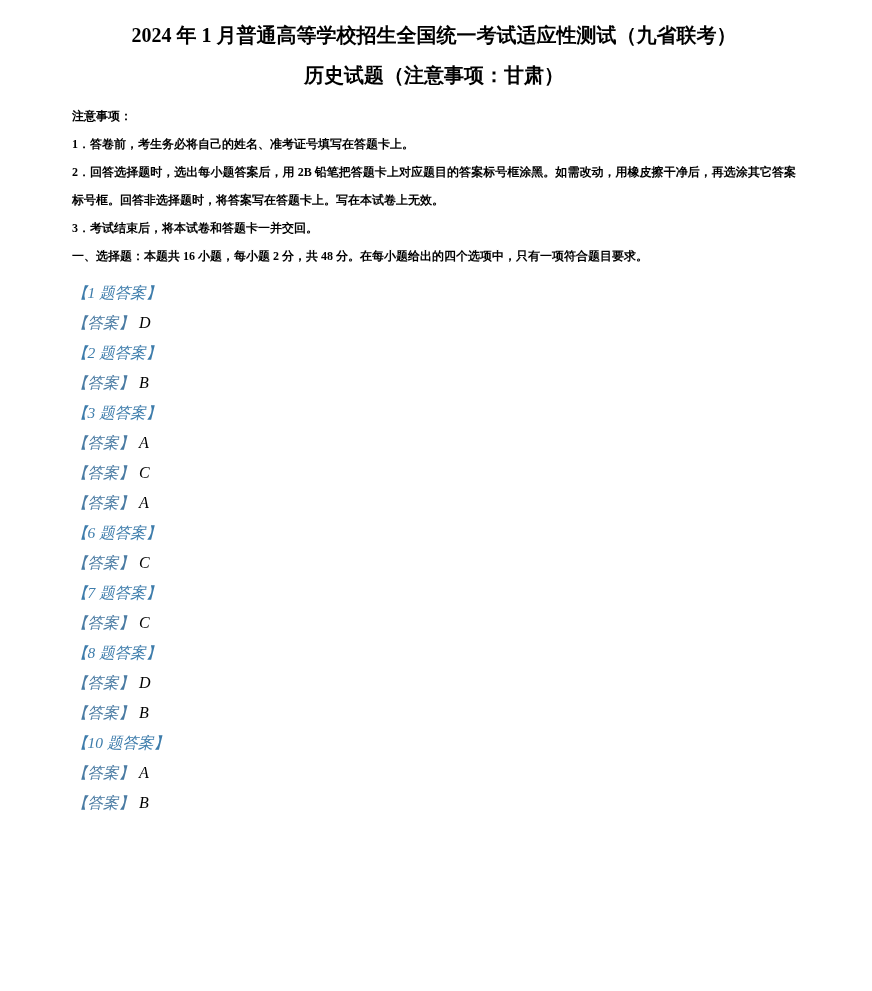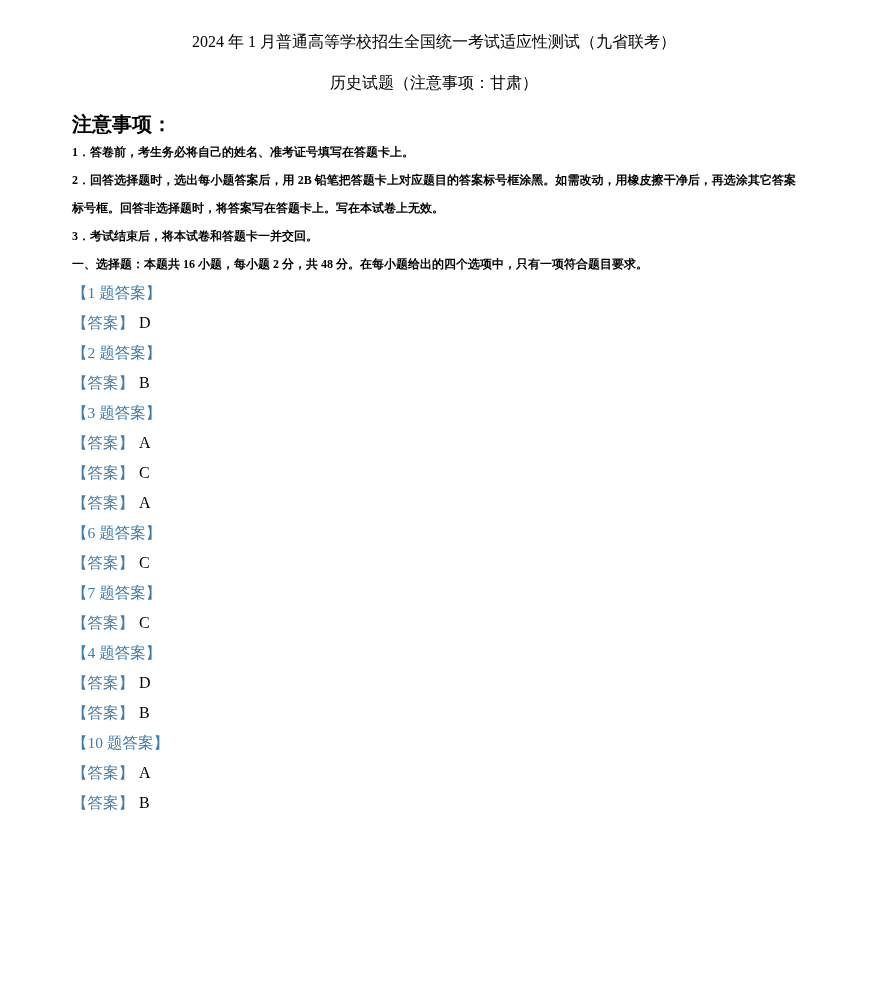--- a/index.html
+++ b/index.html
@@ -15,41 +15,43 @@
   }
   .page {
     box-sizing: border-box;
     width: 872px;
     min-height: 991px;
     padding: 16px 76px 18px 72px;
     background: #ffffff;
   }
   .title {
     text-align: center;
-    font-weight: normal;
-    font-size: 16px;
+    font-weight: bold;
+    font-size: 20px;
     line-height: 30px;
-    margin: 11px;
+    margin: 4px;
   }
   .title.line1 { margin-bottom: 10px; }
   .title.line2 { margin-bottom: 12px; }
   .notice-heading {
     font-weight: bold;
-    font-size: 20px;
+    font-size: 12px;
     line-height: 28px;
     margin: 0;
   }
   .body-text {
     font-weight: bold;
     font-size: 12px;
     line-height: 28px;
     margin: 0;
     text-align: justify;
   }
   .answers {
+    margin-top: 8px;
+    font-style: italic;
   }
   .answer-row p {
     margin: 0;
     height: 30px;
     line-height: 30px;
     font-size: 15.5px;
     font-weight: normal;
   }
   .q-label {
     color: var(--q-blue, #3d7cab);
@@ -135,21 +137,21 @@
     <p>
       <span class="q-label">【7 题答案】</span>
     </p>
     <p>
       <span class="a-prefix">【答案】</span><span class="a-value">C</span>
     </p>
   </div>
 
   <div class="answer-row">
     <p>
-      <span class="q-label">【4 题答案】</span>
+      <span class="q-label">【8 题答案】</span>
     </p>
     <p>
       <span class="a-prefix">【答案】</span><span class="a-value">D</span>
     </p>
   </div>
 
   <div class="answer-row">
     <p>
       <span class="a-prefix">【答案】</span><span class="a-value">B</span>
     </p>

